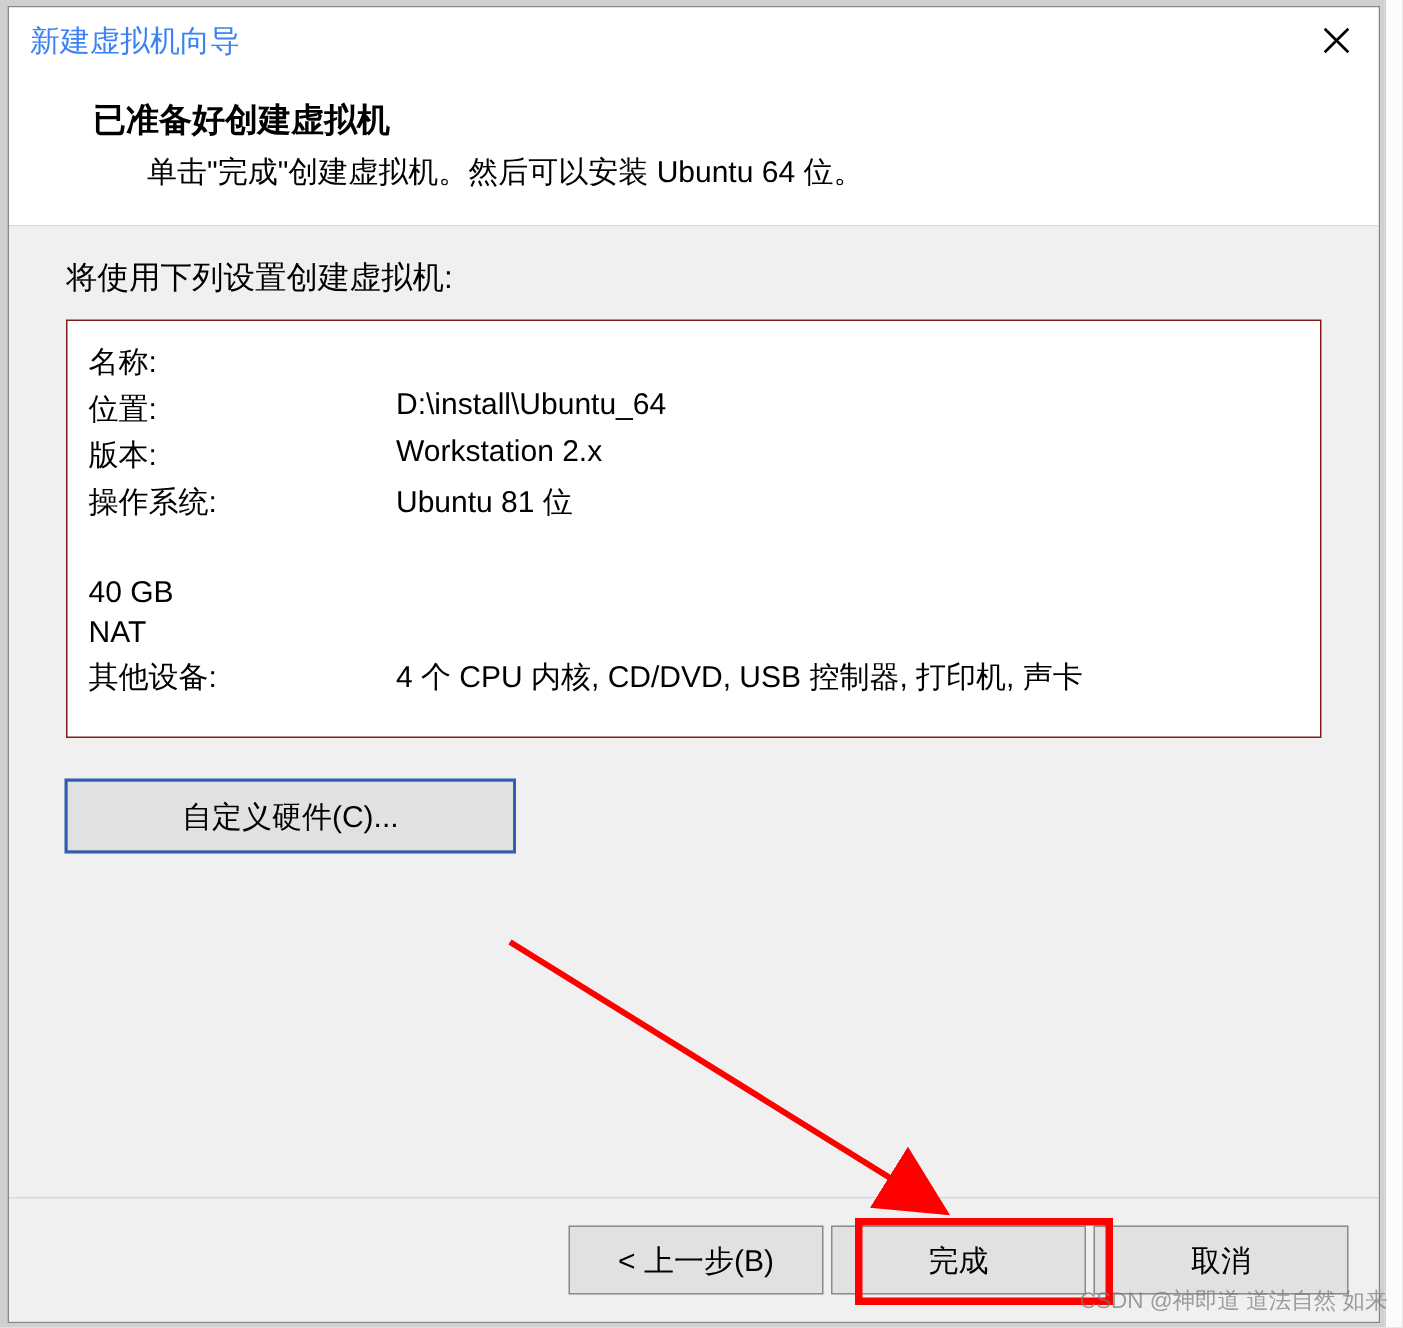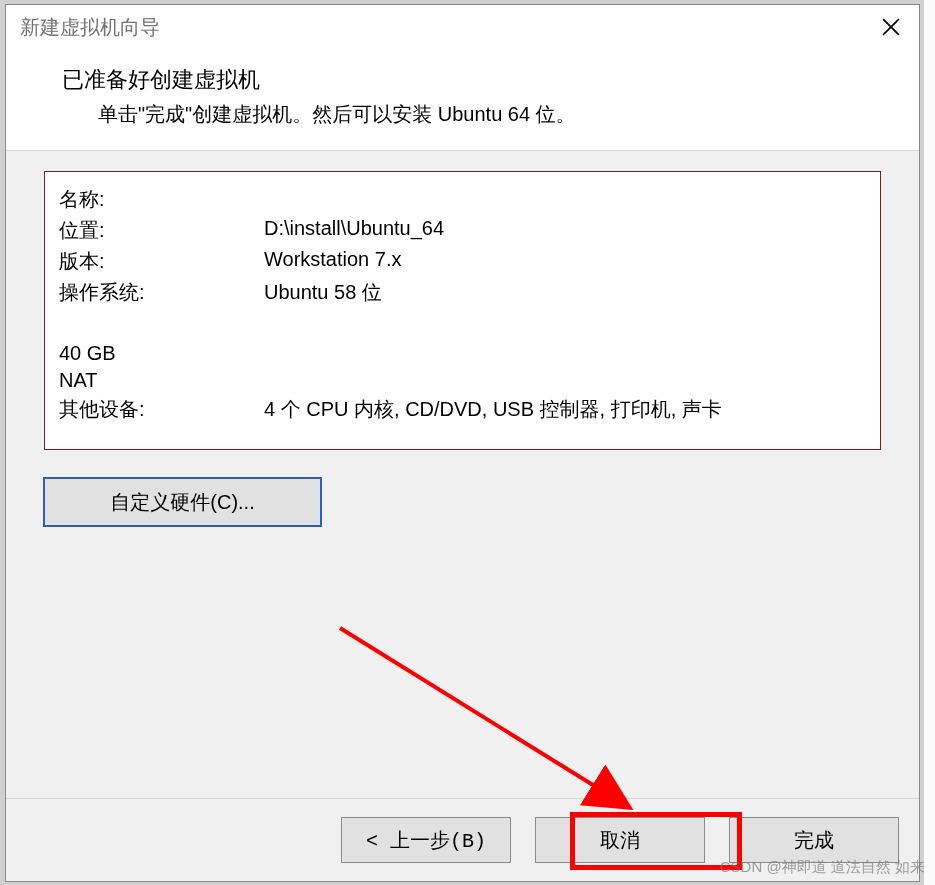--- a/index.html
+++ b/index.html
@@ -21,33 +21,33 @@
       display: flex;
       flex-direction: column;
     }
     .titlebar {
       display: flex;
       align-items: center;
       justify-content: space-between;
       padding: 8px 14px 6px 14px;
       background: #ffffff;
     }
-    .titlebar-title { font-size: 20px; color: #737373; }
+    .titlebar-title { font-size: 20px; color: #3b82f6; }
     .close-btn {
       width: 28px; height: 28px;
       display: flex; align-items: center; justify-content: center;
       cursor: pointer;
     }
     .close-btn svg { width: 18px; height: 18px; }
     .header-block {
       padding: 18px 40px 22px 56px;
       border-bottom: 1px solid #d9d9d9;
       background:#ffffff;
     }
-    .header-title { font-size: 22px; font-weight: normal; color:#000; }
+    .header-title { font-size: 22px; font-weight: bold; color:#000; }
     .header-sub { font-size: 20px; color:#000; padding-left: 36px; margin-top:6px; }
     .body {
       flex: 1;
       background: #f0f0f0;
       padding: 20px 38px 10px 38px;
       display:flex;
       flex-direction:column;
     }
     .body-intro { font-size: 21px; color:#000; margin-bottom: 14px; }
     .summary-box {
@@ -56,38 +56,37 @@
       padding: 10px 14px 22px 14px;
       font-size: 20px;
       color:#000;
     }
     .row { display:flex; margin: 4px 0; }
     .row .k { width: 205px; flex:none; }
     .row .v { flex:1; }
     .gap { height: 28px; }
     .custom-hw {
       margin-top: 28px;
-      width: 277px;
+      width: 299px;
       height: 48px;
       background: #e1e1e1;
       border: 1px solid #7a7a7a;
       outline: 2px solid #2f5fb0;
       outline-offset: -1px;
       font-size: 20px;
       display:flex; align-items:center; justify-content:center;
       cursor:pointer;
     }
     .footer {
       background:#f0f0f0;
       border-top:1px solid #d9d9d9;
       padding: 18px 20px 18px 20px;
       display:flex;
       justify-content:flex-end;
-      gap: 24px;
-      font-family: Liberation Mono, monospace;
+      gap: 5px;
     }
     .btn {
       min-width: 170px;
       height: 46px;
       background:#e1e1e1;
       border:1px solid #8b8b8b;
       font-size: 20px;
       display:flex; align-items:center; justify-content:center;
       cursor:pointer;
     }
@@ -133,57 +132,58 @@
       </svg>
     </div>
   </div>
 
   <div class="header-block">
     <div class="header-title">已准备好创建虚拟机</div>
     <div class="header-sub">单击"完成"创建虚拟机。然后可以安装 Ubuntu 64 位。</div>
   </div>
 
   <div class="body">
+    <div class="body-intro">将使用下列设置创建虚拟机:</div>
 
     <div class="summary-box">
       <div class="row">
           <div class="k">名称:</div>
         </div>
       <div class="row">
           <div class="k">位置:</div>
           <div class="v">D:\install\Ubuntu_64</div>
         </div>
       <div class="row">
           <div class="k">版本:</div>
-          <div class="v">Workstation 7.x</div>
+          <div class="v">Workstation 2.x</div>
         </div>
       <div class="row">
           <div class="k">操作系统:</div>
-          <div class="v">Ubuntu 58 位</div>
+          <div class="v">Ubuntu 81 位</div>
         </div>
       <div class="gap"></div>
       <div class="row">
           <div class="v">40 GB</div>
         </div>
       <div class="row">
           <div class="v">NAT</div>
         </div>
       <div class="row">
           <div class="k">其他设备:</div>
           <div class="v">4 个 CPU 内核, CD/DVD, USB 控制器, 打印机, 声卡</div>
         </div>
     </div>
 
     <div class="custom-hw">自定义硬件(C)...</div>
   </div>
 
   <div class="footer">
     <div class="btn">&lt; 上一步(B)</div>
+    <div class="btn">完成</div>
     <div class="btn">取消</div>
-    <div class="btn">完成</div>
   </div>
 </div>
 
 <svg class="arrow-overlay" width="360" height="220">
   <defs>
     <marker id="ah" markerWidth="14" markerHeight="14" refX="11" refY="6" orient="auto">
       <path d="M0,0 L12,6 L0,12 Z" fill="#ff0000"></path>
     </marker>
   </defs>
   <line x1="10" y1="10" x2="300" y2="190" stroke="#ff0000" stroke-width="4" marker-end="url(#ah)"></line>

